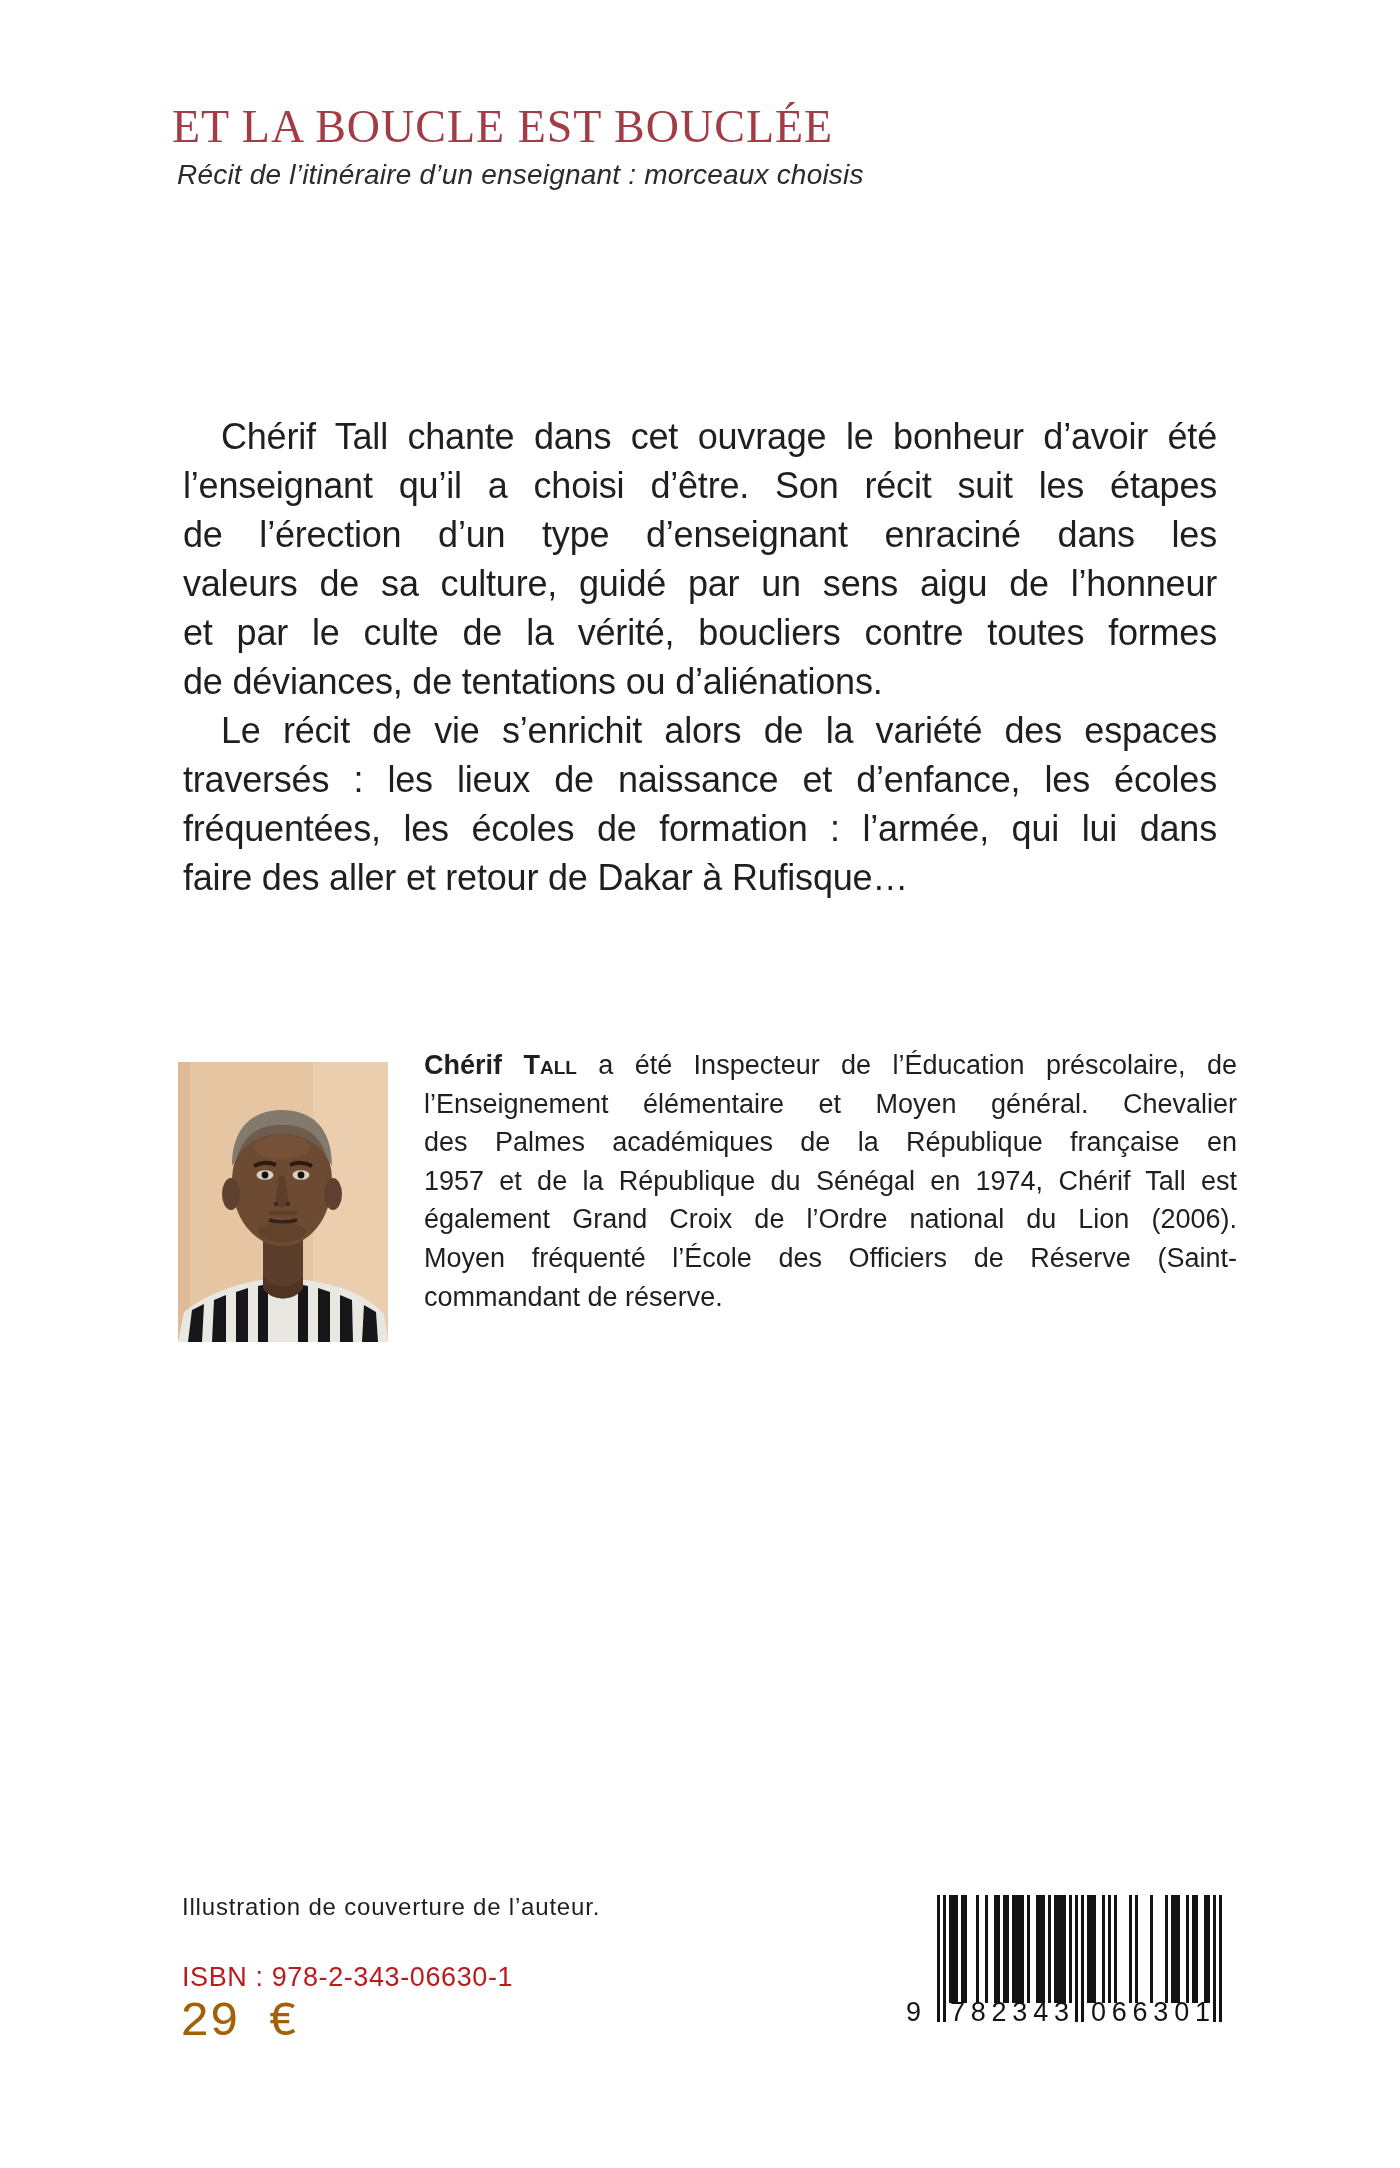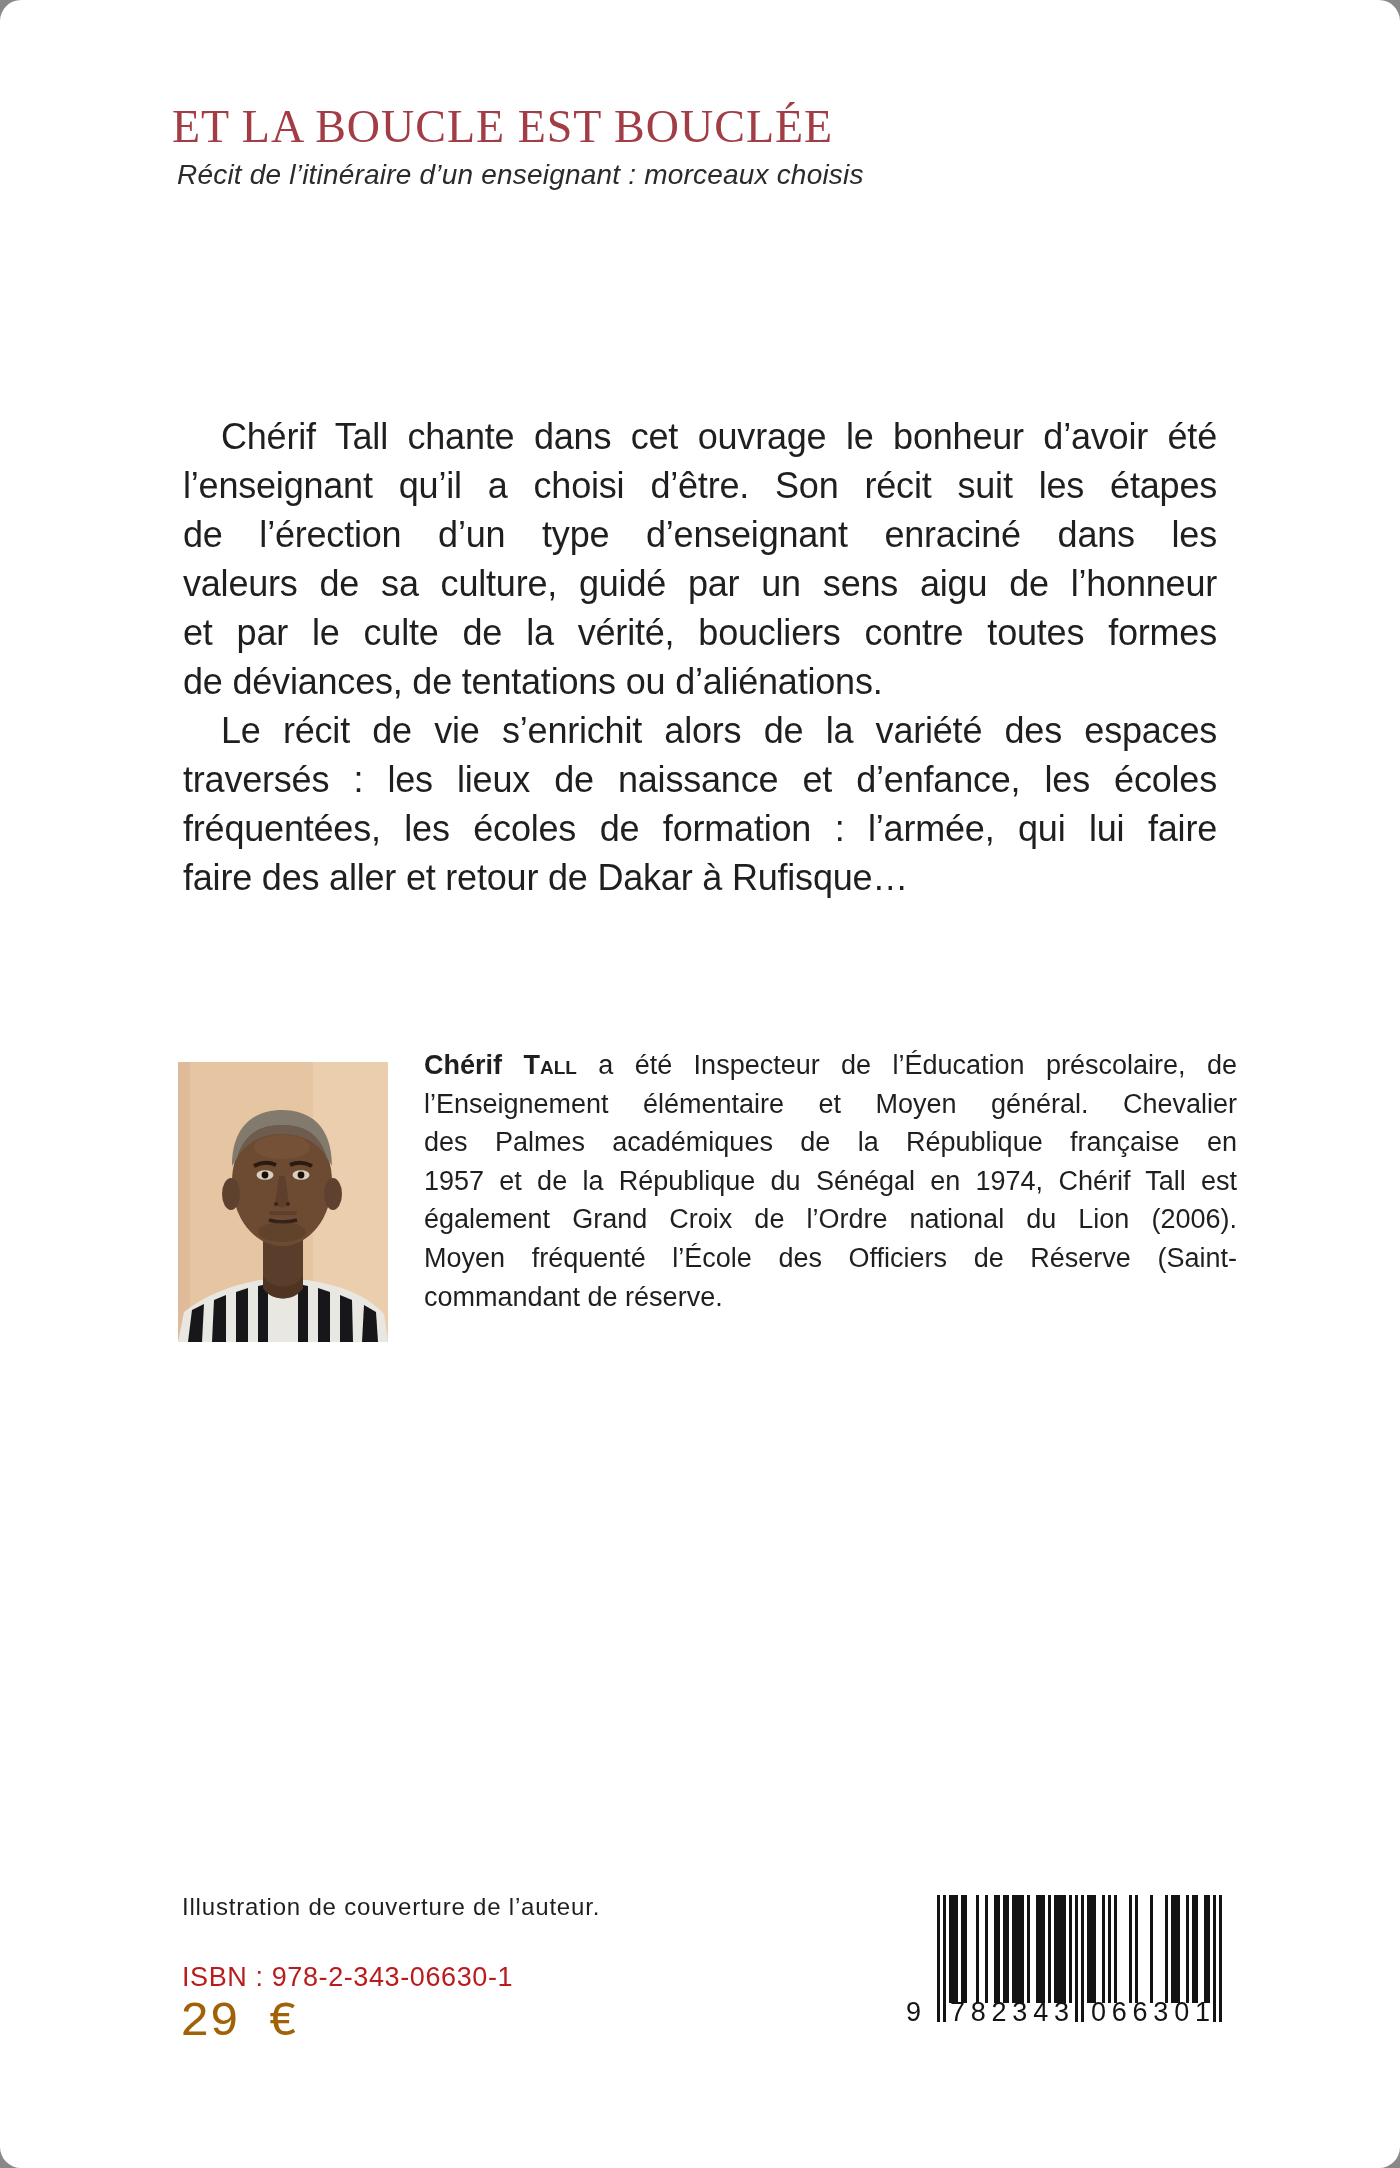--- a/index.html
+++ b/index.html
@@ -4,21 +4,20 @@
 <style>
   html, body { margin: 0; padding: 0; background: #888; }
   .cover {
     position: relative;
     width: 1400px;
     height: 2168px;
     margin: 0 auto;
     background: #ffffff;
     font-family: "Liberation Sans", sans-serif;
     overflow: hidden;
-    border-radius: 21px;
   }
   .book-title {
     position: absolute;
     left: 172px;
     top: 100px;
     width: 900px;
     font-family: "Liberation Serif", serif;
     font-size: 46px;
     font-weight: 500;
     letter-spacing: 1px;
@@ -146,21 +145,21 @@
         <div class="line">Chérif Tall chante dans cet ouvrage le bonheur d’avoir été</div>
         <div class="line">l’enseignant qu’il a choisi d’être. Son récit suit les étapes</div>
         <div class="line">de l’érection d’un type d’enseignant enraciné dans les</div>
         <div class="line">valeurs de sa culture, guidé par un sens aigu de l’honneur</div>
         <div class="line">et par le culte de la vérité, boucliers contre toutes formes</div>
         <div class="line">de déviances, de tentations ou d’aliénations.</div>
       </div>
     <div class="paragraph indent-first">
         <div class="line">Le récit de vie s’enrichit alors de la variété des espaces</div>
         <div class="line">traversés : les lieux de naissance et d’enfance, les écoles</div>
-        <div class="line">fréquentées, les écoles de formation : l’armée, qui lui faire</div>
+        <div class="line">fréquentées, les écoles de formation : l’armée, qui lui dans</div>
         <div class="line">faire des aller et retour de Dakar à Rufisque…</div>
       </div>
   </div>
 
   <div class="photo">
     <svg width="210" height="280" viewBox="0 0 210 280">
       <rect x="0" y="0" width="210" height="280" fill="#e6c5a3"></rect>
       <rect x="135" y="0" width="75" height="280" fill="#efd5b6" opacity="0.55"></rect>
       <rect x="0" y="0" width="12" height="280" fill="#d7b191" opacity="0.5"></rect>
 

